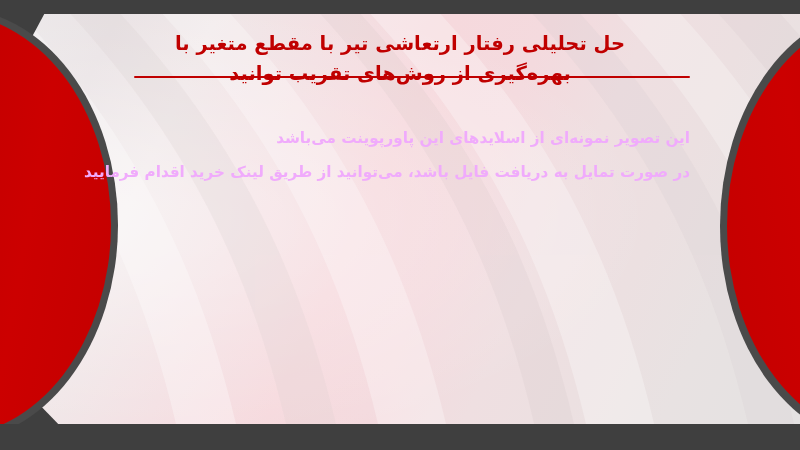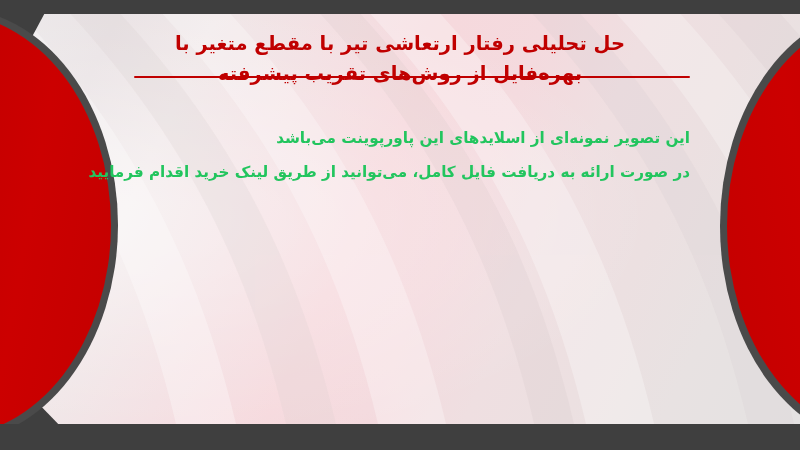--- a/index.html
+++ b/index.html
@@ -148,21 +148,21 @@
     border-radius: 1px;
   }
 
   .body-block {
     position: absolute;
     top: 122px;
     left: 120px;
     width: 570px;
     text-align: right;
     direction: rtl;
-    color: #22c55e;
+    color: #f0abfc;
     font-size: 15.2px;
     line-height: 2.22;
     font-weight: 600;
   }
   .body-line { display: block; white-space: nowrap; }
 </style>
 </head>
 <body>
 
 <div class="slide">
@@ -195,24 +195,24 @@
 
   <div class="red-left-outline"></div>
   <div class="red-left"></div>
   <div class="red-right-outline"></div>
   <div class="red-right"></div>
 
   <div class="content">
 
     <div class="title-block">
       <span class="title-line">حل تحلیلی رفتار ارتعاشی تیر با مقطع متغیر با</span>
-      <span class="title-line">بهره‌فایل از روش‌های تقریب پیشرفته</span>
+      <span class="title-line">بهره‌گیری از روش‌های تقریب توانید</span>
     </div>
 
     <div class="title-rule"></div>
 
     <div class="body-block">
       <span class="body-line">این تصویر نمونه‌ای از اسلایدهای این پاورپوینت می‌باشد</span>
-      <span class="body-line">در صورت ارائه به دریافت فایل کامل، می‌توانید از طریق لینک خرید اقدام فرمایید</span>
+      <span class="body-line">در صورت تمایل به دریافت فایل باشد، می‌توانید از طریق لینک خرید اقدام فرمایید</span>
     </div>
 
   </div>
 </div>
 
 </body></html>

